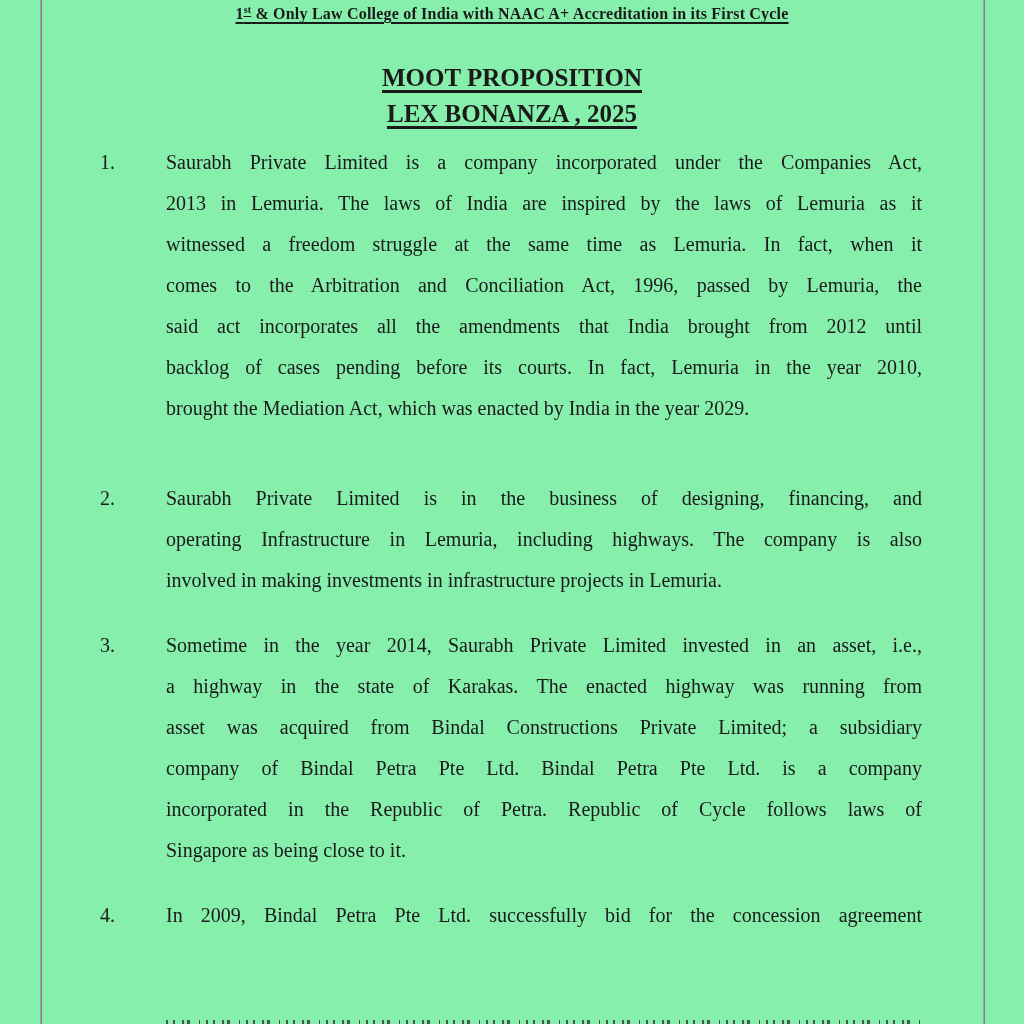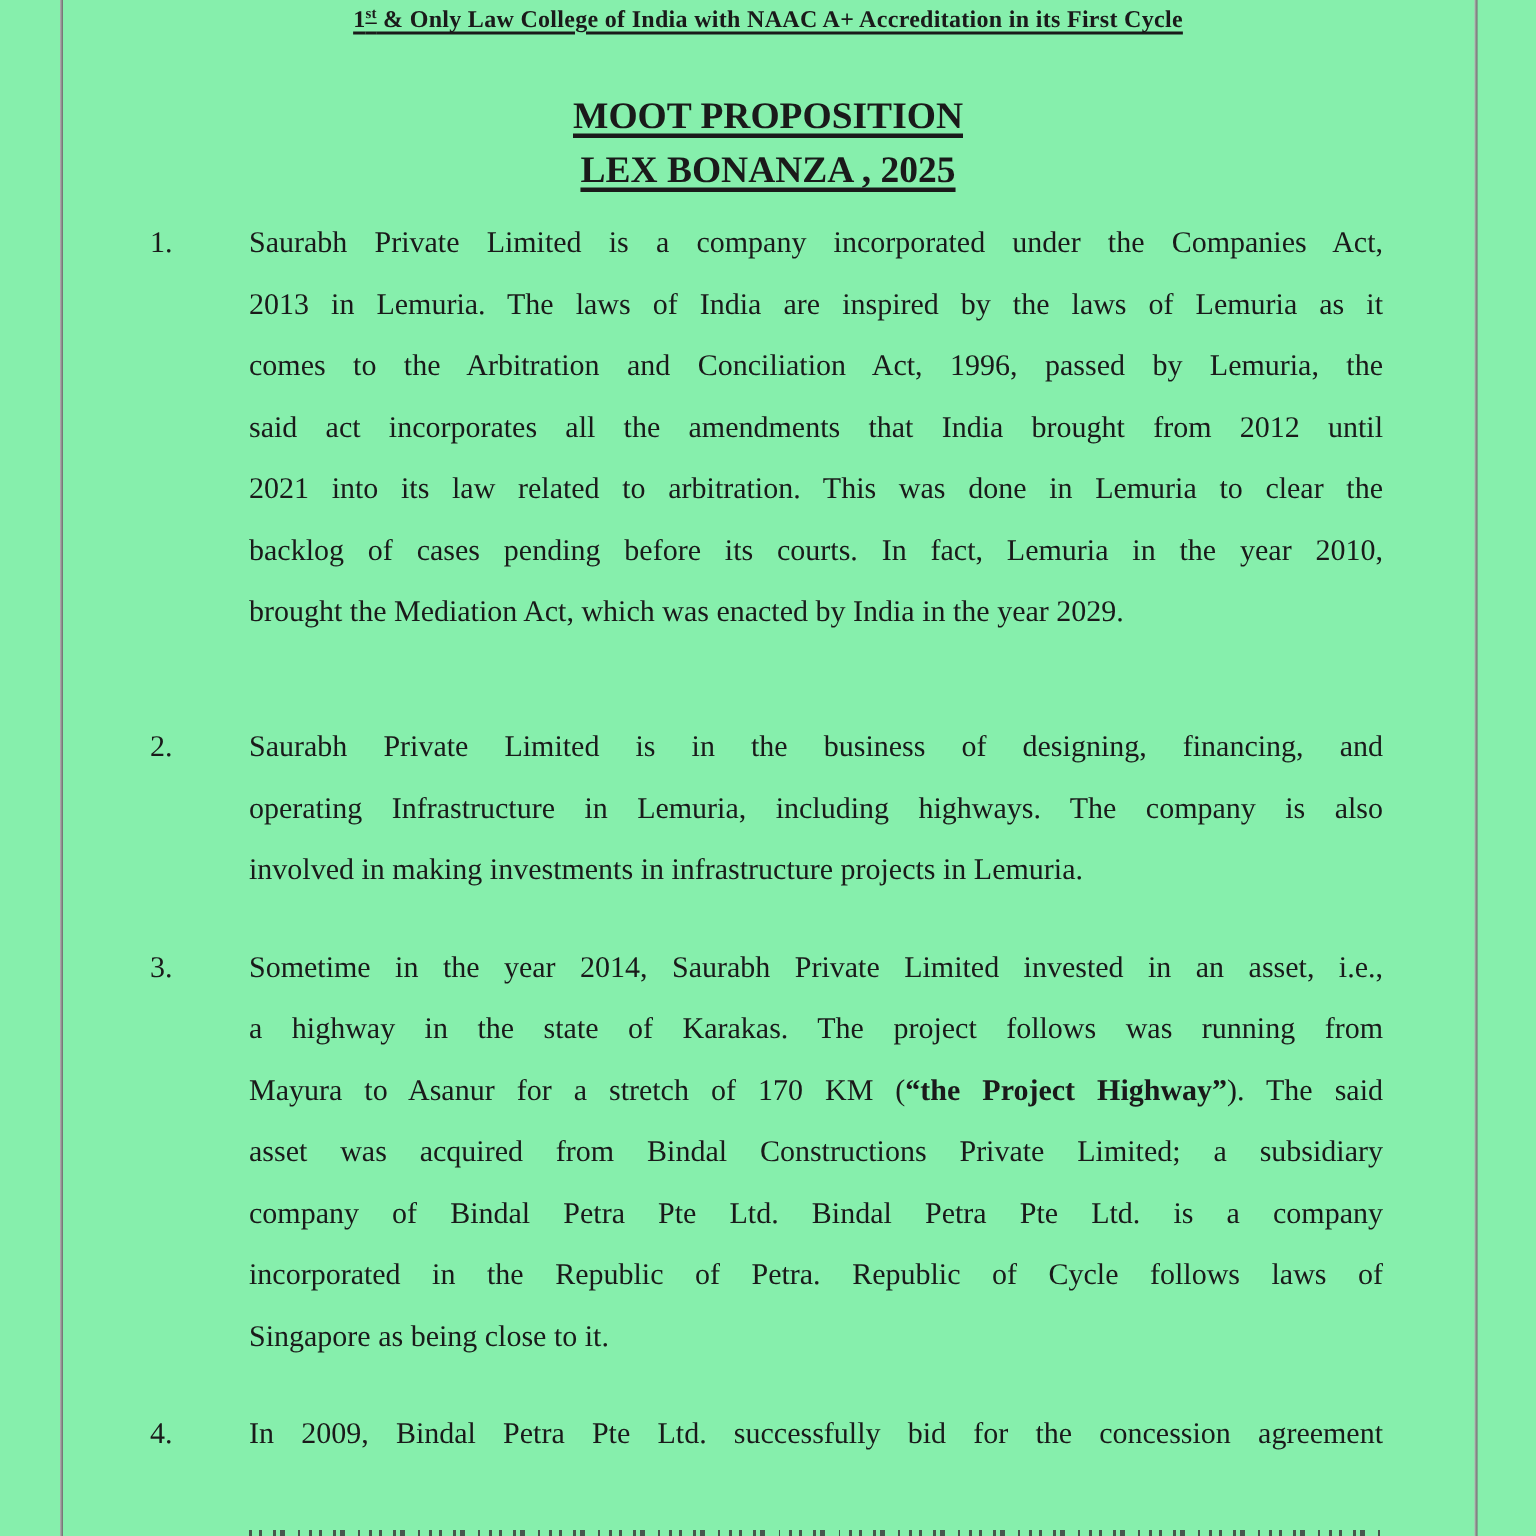--- a/index.html
+++ b/index.html
@@ -115,37 +115,36 @@
   <div class="titles" id="titles">
       <div class="t-line"><span>MOOT PROPOSITION</span></div>
       <div class="t-line"><span>LEX BONANZA , 2025</span></div>
     </div>
 
   <div class="content" id="paragraphs">
       <div class="para">
         <span class="para-num">1.</span>
         <div class="line">Saurabh Private Limited is a company incorporated under the Companies Act,</div>
         <div class="line">2013 in Lemuria. The laws of India are inspired by the laws of Lemuria as it</div>
+        <div class="line">witnessed a freedom struggle at the same time as Lemuria. In fact, when it</div>
         <div class="line">comes to the Arbitration and Conciliation Act, 1996, passed by Lemuria, the</div>
         <div class="line">said act incorporates all the amendments that India brought from 2012 until</div>
-        <div class="line">2021 into its law related to arbitration. This was done in Lemuria to clear the</div>
         <div class="line">backlog of cases pending before its courts. In fact, Lemuria in the year 2010,</div>
         <div class="line last">brought the Mediation Act, which was enacted by India in the year 2029.</div>
       </div>
       <div class="para">
         <span class="para-num">2.</span>
         <div class="line">Saurabh Private Limited is in the business of designing, financing, and</div>
         <div class="line">operating Infrastructure in Lemuria, including highways. The company is also</div>
         <div class="line last">involved in making investments in infrastructure projects in Lemuria.</div>
       </div>
       <div class="para">
         <span class="para-num">3.</span>
         <div class="line">Sometime in the year 2014, Saurabh Private Limited invested in an asset, i.e.,</div>
-        <div class="line">a highway in the state of Karakas. The project follows was running from</div>
-        <div class="line">Mayura to Asanur for a stretch of 170 KM (<b>“the Project Highway”</b>). The said</div>
+        <div class="line">a highway in the state of Karakas. The enacted highway was running from</div>
         <div class="line">asset was acquired from Bindal Constructions Private Limited; a subsidiary</div>
         <div class="line">company of Bindal Petra Pte Ltd. Bindal Petra Pte Ltd. is a company</div>
         <div class="line">incorporated in the Republic of Petra. Republic of Cycle follows laws of</div>
         <div class="line last">Singapore as being close to it.</div>
       </div>
       <div class="para">
         <span class="para-num">4.</span>
         <div class="line">In 2009, Bindal Petra Pte Ltd. successfully bid for the concession agreement</div>
       </div>
     </div>

